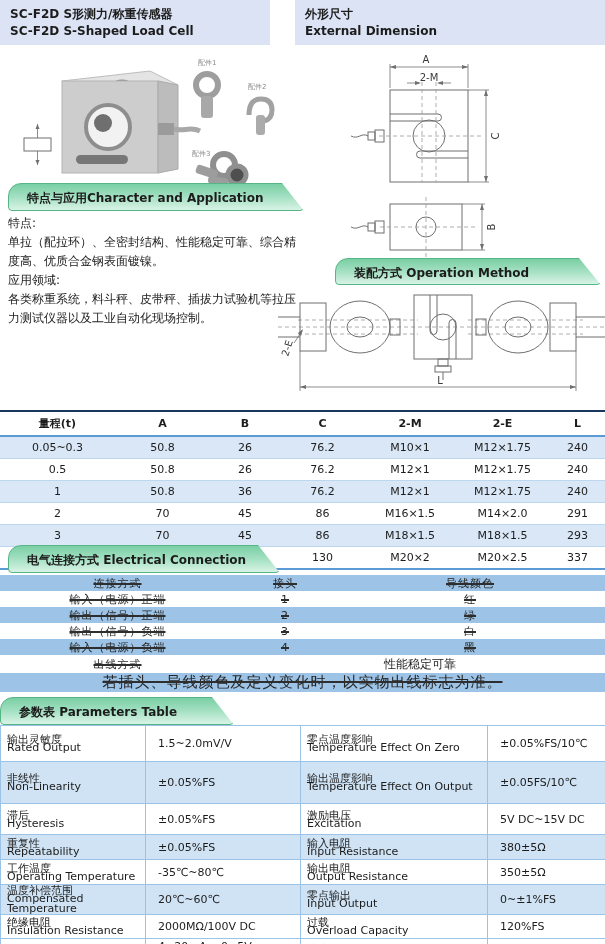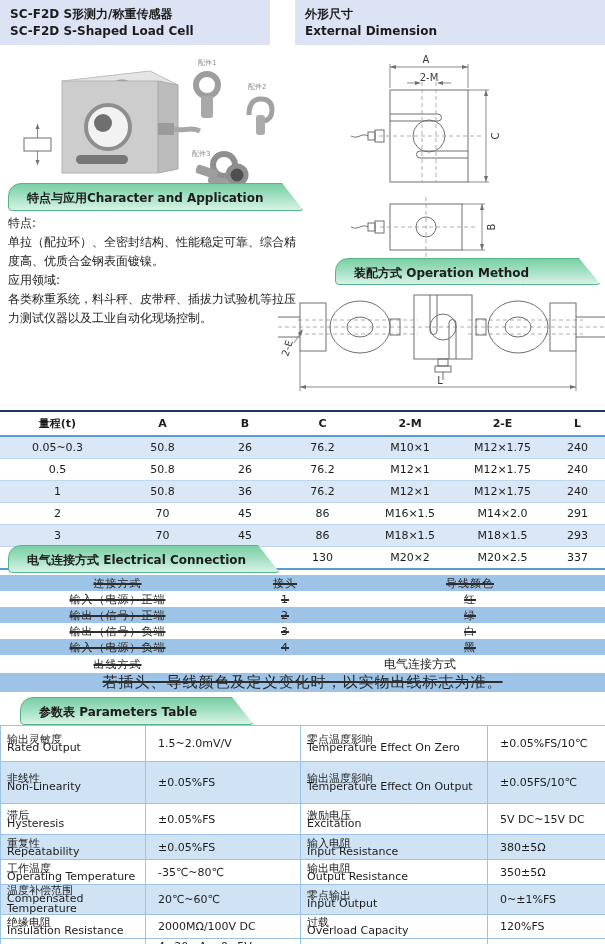--- a/index.html
+++ b/index.html
@@ -327,29 +327,29 @@
       <td class="glitch">3</td>
       <td class="glitch">白</td>
     </tr>
     <tr class="b">
       <td class="glitch">输入（电源）负端</td>
       <td class="glitch">4</td>
       <td class="glitch">黑</td>
     </tr>
     <tr style="height:18px;">
       <td class="glitch">出线方式</td>
-      <td colspan="2" class="outlet-val">电气连接方式</td>
+      <td colspan="2" class="outlet-val">性能稳定可靠</td>
     </tr>
     <tr class="b" style="height:18px;">
       <td colspan="3" class="glitch" style="font-size:15px;">若插头、导线颜色及定义变化时，以实物出线标志为准。</td>
     </tr>
   </tbody>
     </table>
 
-  <div class="greenbar" style="left:20px;top:697px;width:234px;height:28px;">
+  <div class="greenbar" style="left:0;top:697px;width:234px;height:28px;">
     <span>参数表 Parameters Table</span>
   </div>
 
   <table class="param">
     <colgroup>
         <col style="width:145px">
         <col style="width:155px">
         <col style="width:187px">
         <col style="width:118px">
       </colgroup>

